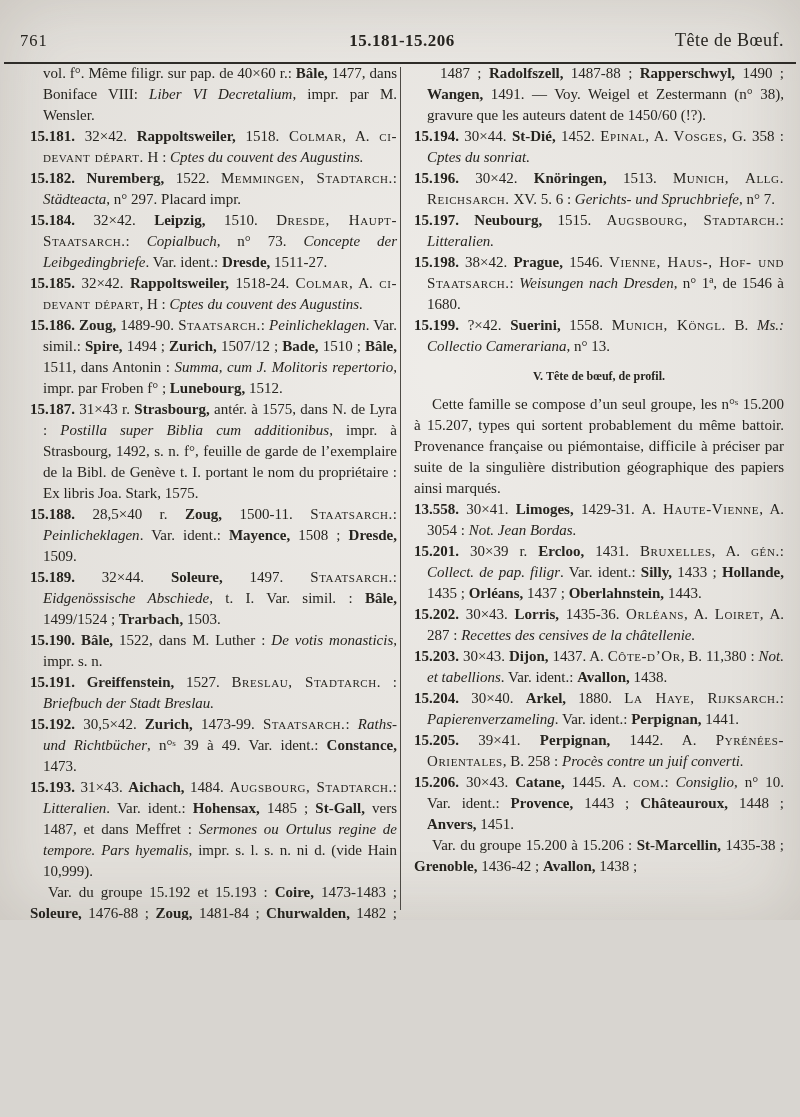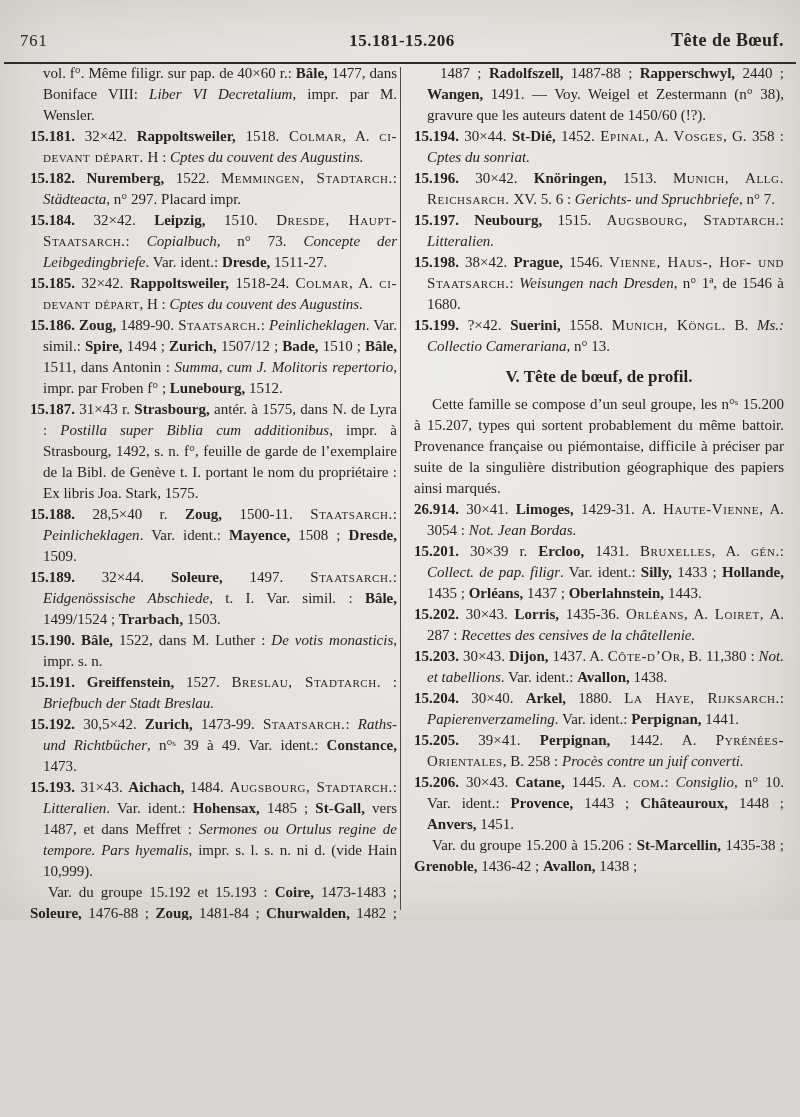--- a/index.html
+++ b/index.html
@@ -23,21 +23,21 @@
     color:var(--ink);
     overflow:hidden;
   }
   .header{
     position:absolute;top:30px;left:20px;right:16px;
     display:flex;align-items:baseline;
   }
   .header .side{min-width:150px;}
   .header .page-num{font-size:16.5px;letter-spacing:1px;text-align:left;}
   .header .mid{flex:1;text-align:center;font-weight:bold;font-size:17px;letter-spacing:0.5px;}
-  .header .chapter{font-weight:bold;font-size:18px;text-align:right;letter-spacing:0.5px;}
+  .header .chapter{font-weight:normal;font-size:18px;text-align:right;letter-spacing:0.5px;}
   .rule{
     position:absolute;top:62px;left:4px;right:4px;height:2px;
     background:var(--rule);
   }
   .divider{
     position:absolute;top:67px;bottom:10px;left:400px;width:1px;
     background:#4d4a45;
   }
   .col{
     position:absolute;top:63px;
@@ -46,21 +46,21 @@
   }
   .col-left{left:30px;width:367px;}
   .col-right{left:414px;width:370px;}
   .col p{margin:0;}
   p.p-cont{padding-left:13px;}
   p.p-cont2{padding-left:13px;text-indent:13px;}
   p.p-entry{padding-left:13px;text-indent:-13px;}
   p.p-variant{text-indent:18px;}
   p.p-para{text-indent:18px;}
   p.p-heading{
-    text-align:center;font-weight:bold;font-size:17px;
+    text-align:center;font-weight:bold;font-size:12px;
     margin:9px 0 7px;text-indent:0;
   }
   .s-b{font-weight:bold;}
   .s-i{font-style:italic;}
   .s-sc{font-variant:small-caps;letter-spacing:0.6px;}
 </style>
 </head>
 <body>
 
 <div class="page">
@@ -81,29 +81,29 @@
       <p class="p-entry"><span class="s-b">15.187.</span><span class="s-r"> 31×43 r. </span><span class="s-b">Strasbourg,</span><span class="s-r"> antér. à 1575, dans N. de Lyra : </span><span class="s-i">Postilla super Biblia cum additionibus</span><span class="s-r">, impr. à Strasbourg, 1492, s. n. f°, feuille de garde de l’exemplaire de la Bibl. de Genève t. I. portant le nom du propriétaire : Ex libris Joa. Stark, 1575.</span></p>
       <p class="p-entry"><span class="s-b">15.188.</span><span class="s-r"> 28,5×40 r. </span><span class="s-b">Zoug,</span><span class="s-r"> 1500-11. </span><span class="s-sc">Staatsarch.</span><span class="s-r">: </span><span class="s-i">Peinlicheklagen</span><span class="s-r">. Var. ident.: </span><span class="s-b">Mayence,</span><span class="s-r"> 1508 ; </span><span class="s-b">Dresde,</span><span class="s-r"> 1509.</span></p>
       <p class="p-entry"><span class="s-b">15.189.</span><span class="s-r"> 32×44. </span><span class="s-b">Soleure,</span><span class="s-r"> 1497. </span><span class="s-sc">Staatsarch.</span><span class="s-r">: </span><span class="s-i">Eidgenössische Abschiede</span><span class="s-r">, t. I. Var. simil. : </span><span class="s-b">Bâle,</span><span class="s-r"> 1499/1524 ; </span><span class="s-b">Trarbach,</span><span class="s-r"> 1503.</span></p>
       <p class="p-entry"><span class="s-b">15.190.</span><span class="s-r"> </span><span class="s-b">Bâle,</span><span class="s-r"> 1522, dans M. Luther : </span><span class="s-i">De votis monasticis</span><span class="s-r">, impr. s. n.</span></p>
       <p class="p-entry"><span class="s-b">15.191.</span><span class="s-r"> </span><span class="s-b">Greiffenstein,</span><span class="s-r"> 1527. </span><span class="s-sc">Breslau, Stadtarch.</span><span class="s-r"> : </span><span class="s-i">Briefbuch der Stadt Breslau.</span></p>
       <p class="p-entry"><span class="s-b">15.192.</span><span class="s-r"> 30,5×42. </span><span class="s-b">Zurich,</span><span class="s-r"> 1473-99. </span><span class="s-sc">Staatsarch.</span><span class="s-r">: </span><span class="s-i">Raths- und Richtbücher</span><span class="s-r">, n°ˢ 39 à 49. Var. ident.: </span><span class="s-b">Constance,</span><span class="s-r"> 1473.</span></p>
       <p class="p-entry"><span class="s-b">15.193.</span><span class="s-r"> 31×43. </span><span class="s-b">Aichach,</span><span class="s-r"> 1484. </span><span class="s-sc">Augsbourg, Stadtarch.</span><span class="s-r">: </span><span class="s-i">Litteralien</span><span class="s-r">. Var. ident.: </span><span class="s-b">Hohensax,</span><span class="s-r"> 1485 ; </span><span class="s-b">St-Gall,</span><span class="s-r"> vers 1487, et dans Meffret : </span><span class="s-i">Sermones ou Ortulus regine de tempore. Pars hyemalis</span><span class="s-r">, impr. s. l. s. n. ni d. (vide Hain 10,999).</span></p>
       <p class="p-variant"><span class="s-r">Var. du groupe 15.192 et 15.193 : </span><span class="s-b">Coire,</span><span class="s-r"> 1473-1483 ; </span><span class="s-b">Soleure,</span><span class="s-r"> 1476-88 ; </span><span class="s-b">Zoug,</span><span class="s-r"> 1481-84 ; </span><span class="s-b">Churwalden,</span><span class="s-r"> 1482 ; </span><span class="s-b">Zurich,</span><span class="s-r"> 1482 ; </span><span class="s-b">Ilanz,</span><span class="s-r"> 1487 ; </span><span class="s-b">Berne,</span></p>
     </div>
   <div class="col col-right">
-      <p class="p-cont2"><span class="s-r">1487 ; </span><span class="s-b">Radolfszell,</span><span class="s-r"> 1487-88 ; </span><span class="s-b">Rapperschwyl,</span><span class="s-r"> 2440 ; </span><span class="s-b">Wangen,</span><span class="s-r"> 1491. — Voy. Weigel et Zestermann (n° 38), gravure que les auteurs datent de 1450/60 (!?).</span></p>
+      <p class="p-cont2"><span class="s-r">1487 ; </span><span class="s-b">Radolfszell,</span><span class="s-r"> 1487-88 ; </span><span class="s-b">Rapperschwyl,</span><span class="s-r"> 1490 ; </span><span class="s-b">Wangen,</span><span class="s-r"> 1491. — Voy. Weigel et Zestermann (n° 38), gravure que les auteurs datent de 1450/60 (!?).</span></p>
       <p class="p-entry"><span class="s-b">15.194.</span><span class="s-r"> 30×44. </span><span class="s-b">St-Dié,</span><span class="s-r"> 1452. </span><span class="s-sc">Epinal</span><span class="s-r">, A. </span><span class="s-sc">Vosges</span><span class="s-r">, G. 358 : </span><span class="s-i">Cptes du sonriat.</span></p>
       <p class="p-entry"><span class="s-b">15.196.</span><span class="s-r"> 30×42. </span><span class="s-b">Knöringen,</span><span class="s-r"> 1513. </span><span class="s-sc">Munich, Allg. Reichsarch.</span><span class="s-r"> XV. 5. 6 : </span><span class="s-i">Gerichts- und Spruchbriefe</span><span class="s-r">, n° 7.</span></p>
       <p class="p-entry"><span class="s-b">15.197.</span><span class="s-r"> </span><span class="s-b">Neubourg,</span><span class="s-r"> 1515. </span><span class="s-sc">Augsbourg, Stadtarch.</span><span class="s-r">: </span><span class="s-i">Litteralien.</span></p>
       <p class="p-entry"><span class="s-b">15.198.</span><span class="s-r"> 38×42. </span><span class="s-b">Prague,</span><span class="s-r"> 1546. </span><span class="s-sc">Vienne, Haus-, Hof- und Staatsarch.</span><span class="s-r">: </span><span class="s-i">Weisungen nach Dresden</span><span class="s-r">, n° 1ª, de 1546 à 1680.</span></p>
       <p class="p-entry"><span class="s-b">15.199.</span><span class="s-r"> ?×42. </span><span class="s-b">Suerini,</span><span class="s-r"> 1558. </span><span class="s-sc">Munich, Köngl.</span><span class="s-r"> B. </span><span class="s-i">Ms.: Collectio Camerariana</span><span class="s-r">, n° 13.</span></p>
       <p class="p-heading"><span class="s-r">V. Tête de bœuf, de profil.</span></p>
       <p class="p-para"><span class="s-r">Cette famille se compose d’un seul groupe, les n°ˢ 15.200 à 15.207, types qui sortent probablement du même battoir. Provenance française ou piémontaise, difficile à préciser par suite de la singulière distribution géographique des papiers ainsi marqués.</span></p>
-      <p class="p-entry"><span class="s-b">26.914.</span><span class="s-r"> 30×41. </span><span class="s-b">Limoges,</span><span class="s-r"> 1429-31. A. </span><span class="s-sc">Haute-Vienne</span><span class="s-r">, A. 3054 : </span><span class="s-i">Not. Jean Bordas.</span></p>
+      <p class="p-entry"><span class="s-b">13.558.</span><span class="s-r"> 30×41. </span><span class="s-b">Limoges,</span><span class="s-r"> 1429-31. A. </span><span class="s-sc">Haute-Vienne</span><span class="s-r">, A. 3054 : </span><span class="s-i">Not. Jean Bordas.</span></p>
       <p class="p-entry"><span class="s-b">15.201.</span><span class="s-r"> 30×39 r. </span><span class="s-b">Ercloo,</span><span class="s-r"> 1431. </span><span class="s-sc">Bruxelles</span><span class="s-r">, A. </span><span class="s-sc">gén.</span><span class="s-r">: </span><span class="s-i">Collect. de pap. filigr</span><span class="s-r">. Var. ident.: </span><span class="s-b">Silly,</span><span class="s-r"> 1433 ; </span><span class="s-b">Hollande,</span><span class="s-r"> 1435 ; </span><span class="s-b">Orléans,</span><span class="s-r"> 1437 ; </span><span class="s-b">Oberlahnstein,</span><span class="s-r"> 1443.</span></p>
       <p class="p-entry"><span class="s-b">15.202.</span><span class="s-r"> 30×43. </span><span class="s-b">Lorris,</span><span class="s-r"> 1435-36. </span><span class="s-sc">Orléans</span><span class="s-r">, A. </span><span class="s-sc">Loiret</span><span class="s-r">, A. 287 : </span><span class="s-i">Recettes des censives de la châtellenie.</span></p>
       <p class="p-entry"><span class="s-b">15.203.</span><span class="s-r"> 30×43. </span><span class="s-b">Dijon,</span><span class="s-r"> 1437. A. </span><span class="s-sc">Côte-d’Or</span><span class="s-r">, B. 11,380 : </span><span class="s-i">Not. et tabellions</span><span class="s-r">. Var. ident.: </span><span class="s-b">Avallon,</span><span class="s-r"> 1438.</span></p>
       <p class="p-entry"><span class="s-b">15.204.</span><span class="s-r"> 30×40. </span><span class="s-b">Arkel,</span><span class="s-r"> 1880. </span><span class="s-sc">La Haye, Rijksarch.</span><span class="s-r">: </span><span class="s-i">Papierenverzameling</span><span class="s-r">. Var. ident.: </span><span class="s-b">Perpignan,</span><span class="s-r"> 1441.</span></p>
       <p class="p-entry"><span class="s-b">15.205.</span><span class="s-r"> 39×41. </span><span class="s-b">Perpignan,</span><span class="s-r"> 1442. A. </span><span class="s-sc">Pyrénées-Orientales</span><span class="s-r">, B. 258 : </span><span class="s-i">Procès contre un juif converti.</span></p>
       <p class="p-entry"><span class="s-b">15.206.</span><span class="s-r"> 30×43. </span><span class="s-b">Catane,</span><span class="s-r"> 1445. A. </span><span class="s-sc">com.</span><span class="s-r">: </span><span class="s-i">Consiglio</span><span class="s-r">, n° 10. Var. ident.: </span><span class="s-b">Provence,</span><span class="s-r"> 1443 ; </span><span class="s-b">Châteauroux,</span><span class="s-r"> 1448 ; </span><span class="s-b">Anvers,</span><span class="s-r"> 1451.</span></p>
       <p class="p-variant"><span class="s-r">Var. du groupe 15.200 à 15.206 : </span><span class="s-b">St-Marcellin,</span><span class="s-r"> 1435-38 ; </span><span class="s-b">Grenoble,</span><span class="s-r"> 1436-42 ; </span><span class="s-b">Avallon,</span><span class="s-r"> 1438 ;</span></p>
     </div>
 </div>
 

